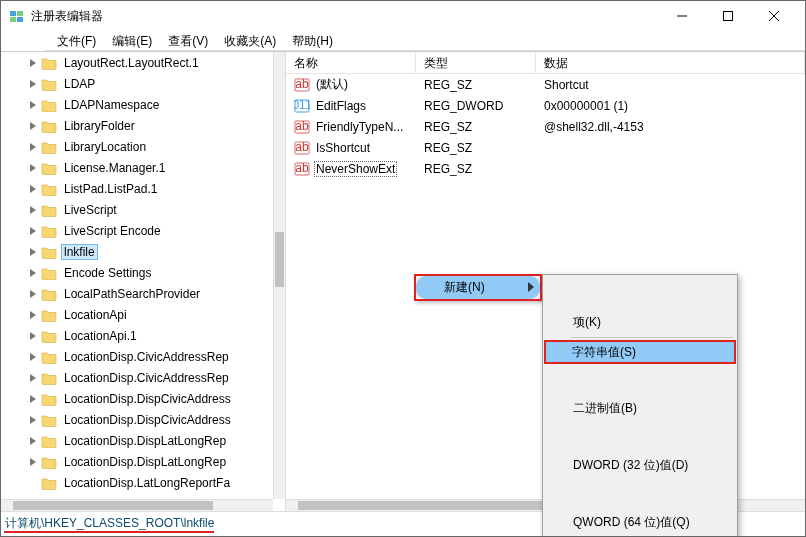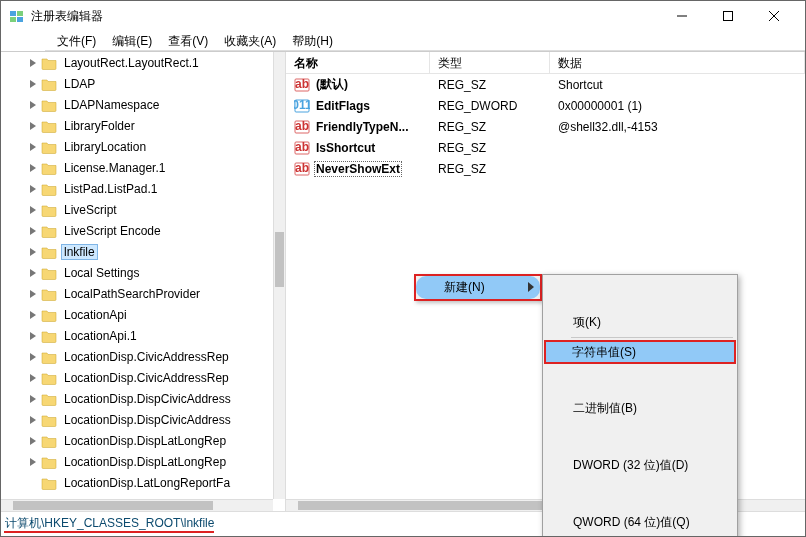--- a/index.html
+++ b/index.html
@@ -51,21 +51,21 @@
   .ctx1 { position: absolute; left: 413px; top: 273px; width: 128px; height: 27px; background: #f0f0f0; border: 2px solid #d22; box-shadow: 2px 2px 4px rgba(0,0,0,0.25); z-index: 50; }
   .ctx1 .item { display: flex; align-items: center; height: 100%; background: #91c9f7; padding: 0 22px 0 28px; border-radius: 10px; }
   .ctx1 .arrow { position: absolute; right: 6px; top: 50%; transform: translateY(-50%); }
 
   .ctx2 { position: absolute; left: 541px; top: 273px; width: 196px; background: #f0f0f0; border: 1px solid #a0a0a0; box-shadow: 2px 2px 6px rgba(0,0,0,0.3); z-index: 60; padding: 2px; }
   .ctx2 .sep { height: 1px; background: #c8c8c8; margin: 3px 2px 3px 26px; }
   .ctx2 .item { height: 24px; display: flex; align-items: center; padding-left: 28px; padding-right: 10px; margin-top: 33px; }
   .ctx2 .item.highlight-red { border: 2px solid #d22; background: #91c9f7; margin: -1px; padding-left: 26px; }
 
   .folder-svg { fill: #f7d774; stroke: #c9a227; stroke-width: 0.5; }
-  .col-name { width: 144px; font-weight: bold; }
+  .col-name { width: 130px; }
   .col-type { width: 120px; }
   .col-data { flex: 1; }
 </style>
 </head>
 <body>
 
 <div class="titlebar">
   <span class="app-icon">
     <svg width="16" height="16" viewBox="0 0 16 16">
         <rect x="1" y="3" width="6" height="5" fill="#4aa3df"></rect>
@@ -217,21 +217,21 @@
         </div>
         <div class="tree-row">
           <span class="expander">
             <svg width="8" height="8">
               <path d="M1 0 L7 4 L1 8 Z" fill="#777"></path>
             </svg>
           </span>
           <span class="folder"><svg width="16" height="16" viewBox="0 0 16 16">
               <path class="folder-svg" d="M1 4 h5 l1 1.5 h8 v8 a1 1 0 0 1 -1 1 h-12 a1 1 0 0 1 -1 -1 z"></path>
             </svg></span>
-          <span class="label-box"><span class="label">Local Settings</span></span>
+          <span class="label-box"><span class="label">Encode Settings</span></span>
         </div>
         <div class="tree-row">
           <span class="expander">
             <svg width="8" height="8">
               <path d="M1 0 L7 4 L1 8 Z" fill="#777"></path>
             </svg>
           </span>
           <span class="folder"><svg width="16" height="16" viewBox="0 0 16 16">
               <path class="folder-svg" d="M1 4 h5 l1 1.5 h8 v8 a1 1 0 0 1 -1 1 h-12 a1 1 0 0 1 -1 -1 z"></path>
             </svg></span>

